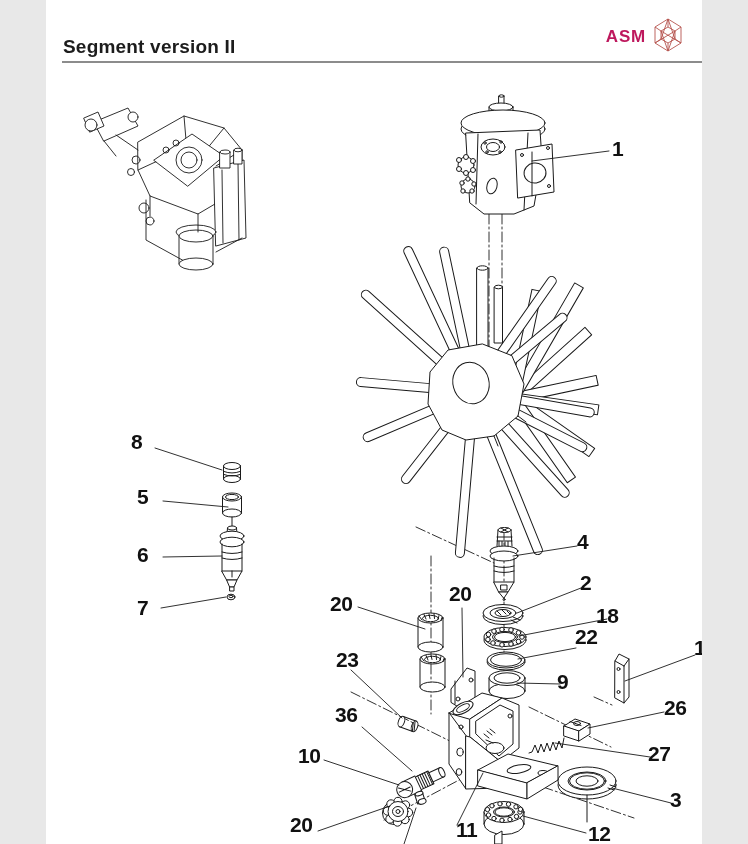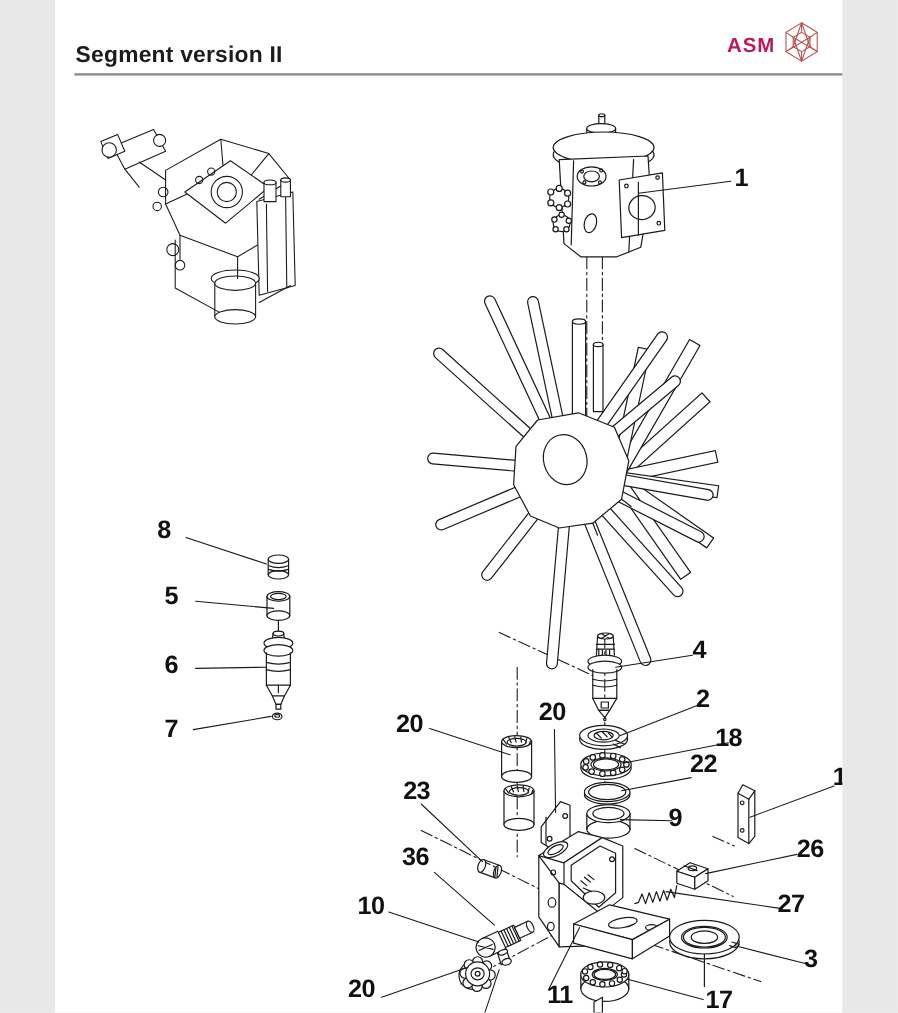--- a/index.html
+++ b/index.html
@@ -443,15 +443,15 @@
   <div class="callout" style="left:403px;top:583px">20</div>
   <div class="callout" style="left:648px;top:637px">16</div>
   <div class="callout" style="left:290px;top:649px">23</div>
   <div class="callout" style="left:618px;top:697px">26</div>
   <div class="callout" style="left:289px;top:704px">36</div>
   <div class="callout" style="left:602px;top:743px">27</div>
   <div class="callout" style="left:252px;top:745px">10</div>
   <div class="callout" style="left:624px;top:789px">3</div>
   <div class="callout" style="left:244px;top:814px">20</div>
   <div class="callout" style="left:410px;top:819px">11</div>
-  <div class="callout" style="left:542px;top:823px">17</div>
+  <div class="callout" style="left:542px;top:823px">12</div>
 
 </div>
 
 </body></html>

